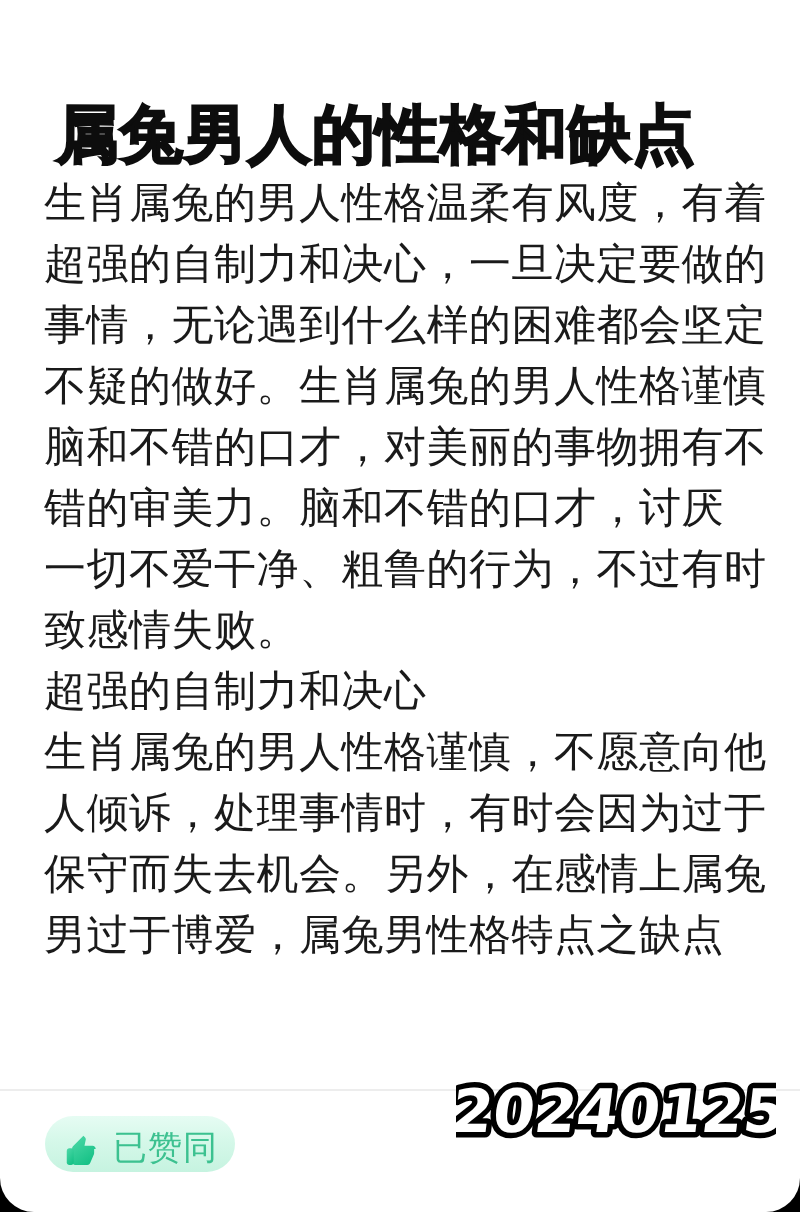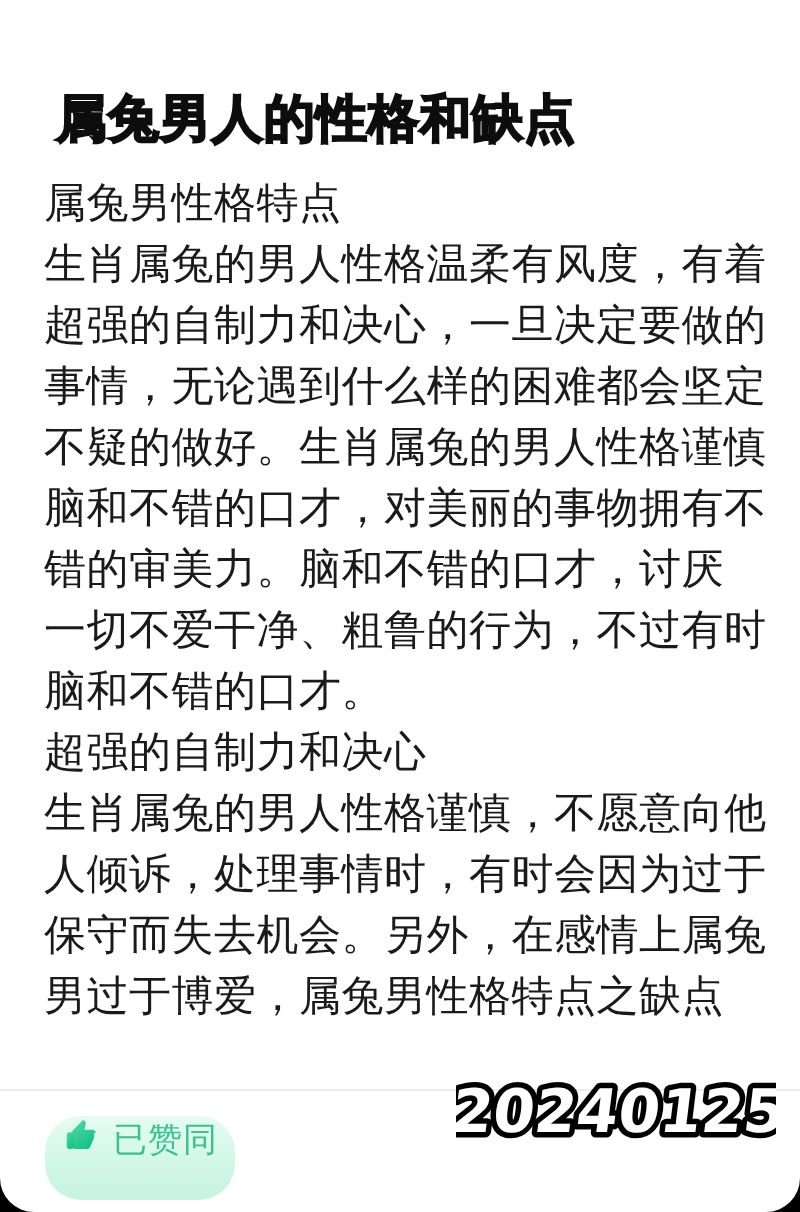--- a/index.html
+++ b/index.html
@@ -17,21 +17,21 @@
     width: 800px;
     height: 1212px;
     background: #ffffff;
     border-radius: 0 0 34px 34px;
     overflow: hidden;
   }
   .page-title {
     position: absolute;
     left: 56px;
     top: 56px;
-    font-size: 51px;
+    font-size: 63px;
     line-height: 1.15;
     font-weight: 900;
     color: #0d0d0d;
     -webkit-text-stroke: 2.2px #0d0d0d;
     letter-spacing: 1px;
     white-space: nowrap;
   }
   .article {
     position: absolute;
     left: 44px;
@@ -59,25 +59,25 @@
     right: 24px;
     top: 1070px;
     width: 320px;
     height: 84px;
   }
   .like-button {
     position: absolute;
     left: 45px;
     top: 1116px;
     width: 190px;
-    height: 84px;
+    height: 56px;
     border-radius: 36px;
     background: linear-gradient(180deg, #e6fcf3 0%, #d5f8e9 45%, #c6f3e0 100%);
     display: flex;
-    align-items: flex-start;
+    align-items: flex-end;
     justify-content: center;
     gap: 13px;
     cursor: pointer;
     border: none;
   }
   .like-button .label {
     font-size: 34px;
     font-weight: 500;
     color: #3cc190;
     letter-spacing: 1px;
@@ -89,29 +89,28 @@
   }
 </style>
 </head>
 <body>
 
 <div class="card">
 
   <h1 class="page-title">属兔男人的性格和缺点</h1>
 
   <div class="article">
-    <div class="line">属兔男性格特点</div>
     <div class="line">生肖属兔的男人性格温柔有风度，有着</div>
     <div class="line">超强的自制力和决心，一旦决定要做的</div>
     <div class="line">事情，无论遇到什么样的困难都会坚定</div>
     <div class="line">不疑的做好。生肖属兔的男人性格谨慎</div>
     <div class="line">脑和不错的口才，对美丽的事物拥有不</div>
     <div class="line">错的审美力。脑和不错的口才，讨厌</div>
     <div class="line">一切不爱干净、粗鲁的行为，不过有时</div>
-    <div class="line">脑和不错的口才。</div>
+    <div class="line">致感情失败。</div>
     <div class="line">超强的自制力和决心</div>
     <div class="line">生肖属兔的男人性格谨慎，不愿意向他</div>
     <div class="line">人倾诉，处理事情时，有时会因为过于</div>
     <div class="line">保守而失去机会。另外，在感情上属兔</div>
     <div class="line">男过于博爱，属兔男性格特点之缺点</div>
   </div>
 
   <div class="footer-divider"></div>
 
   <div class="date-wrap">

